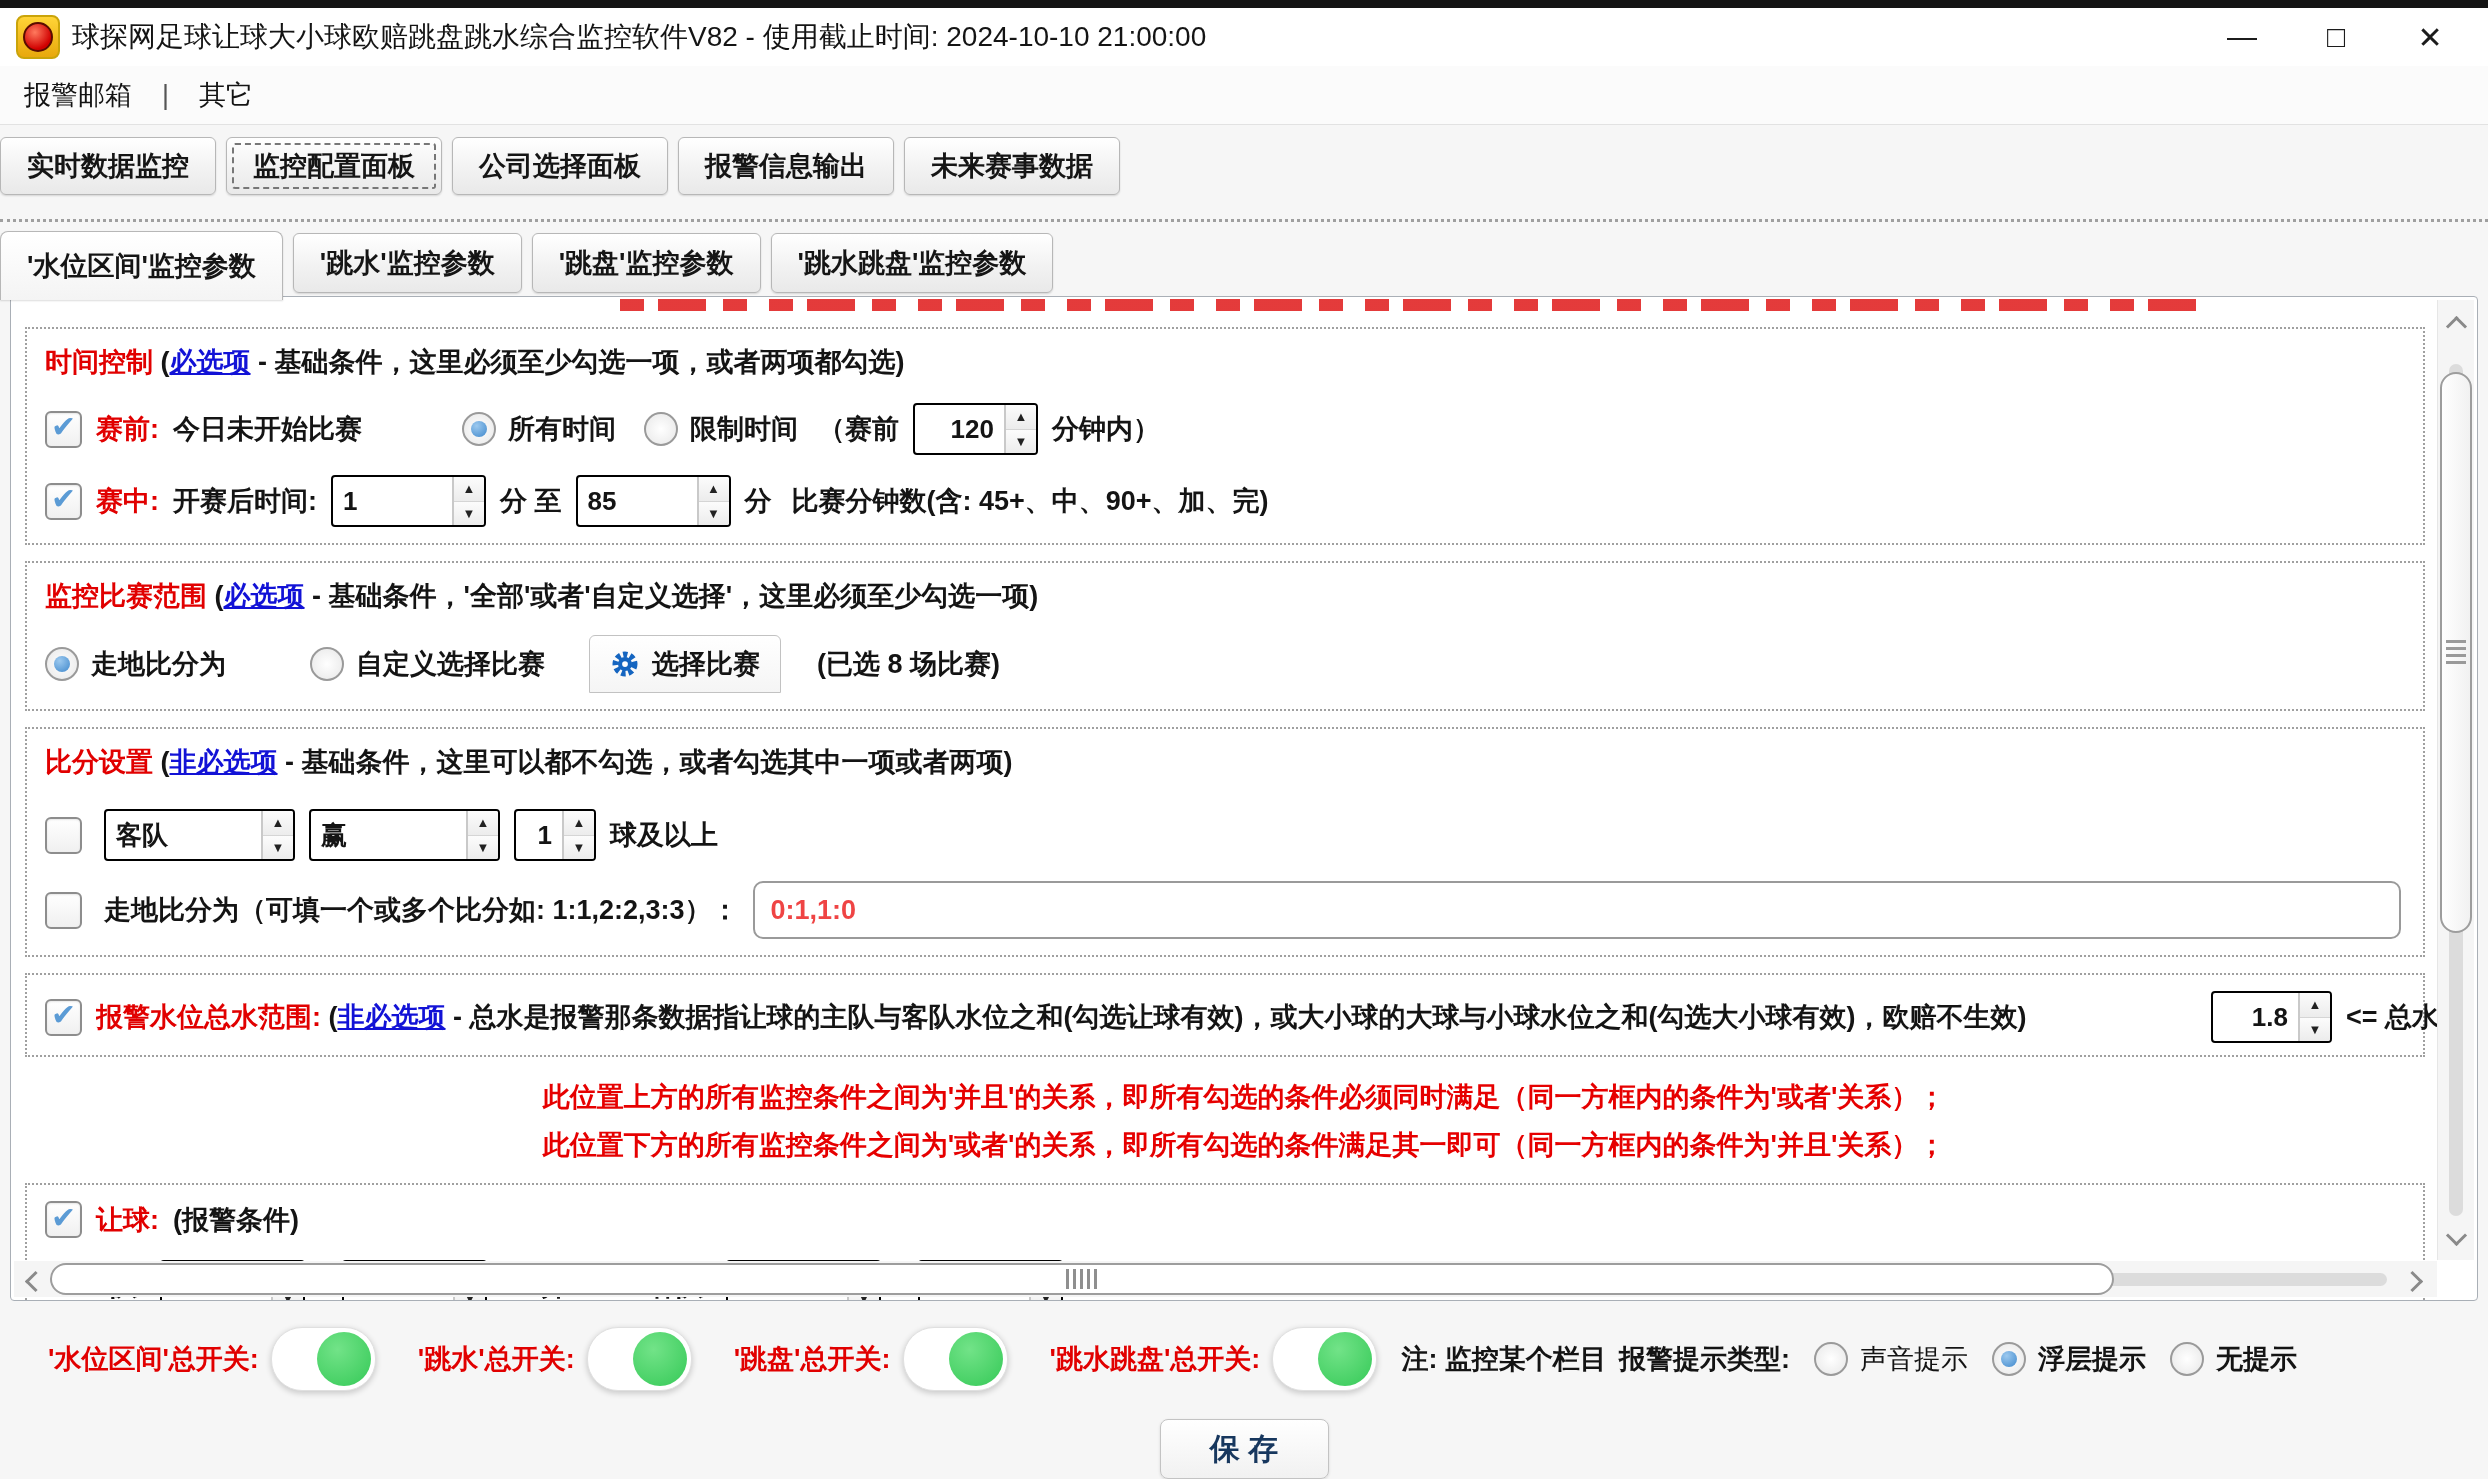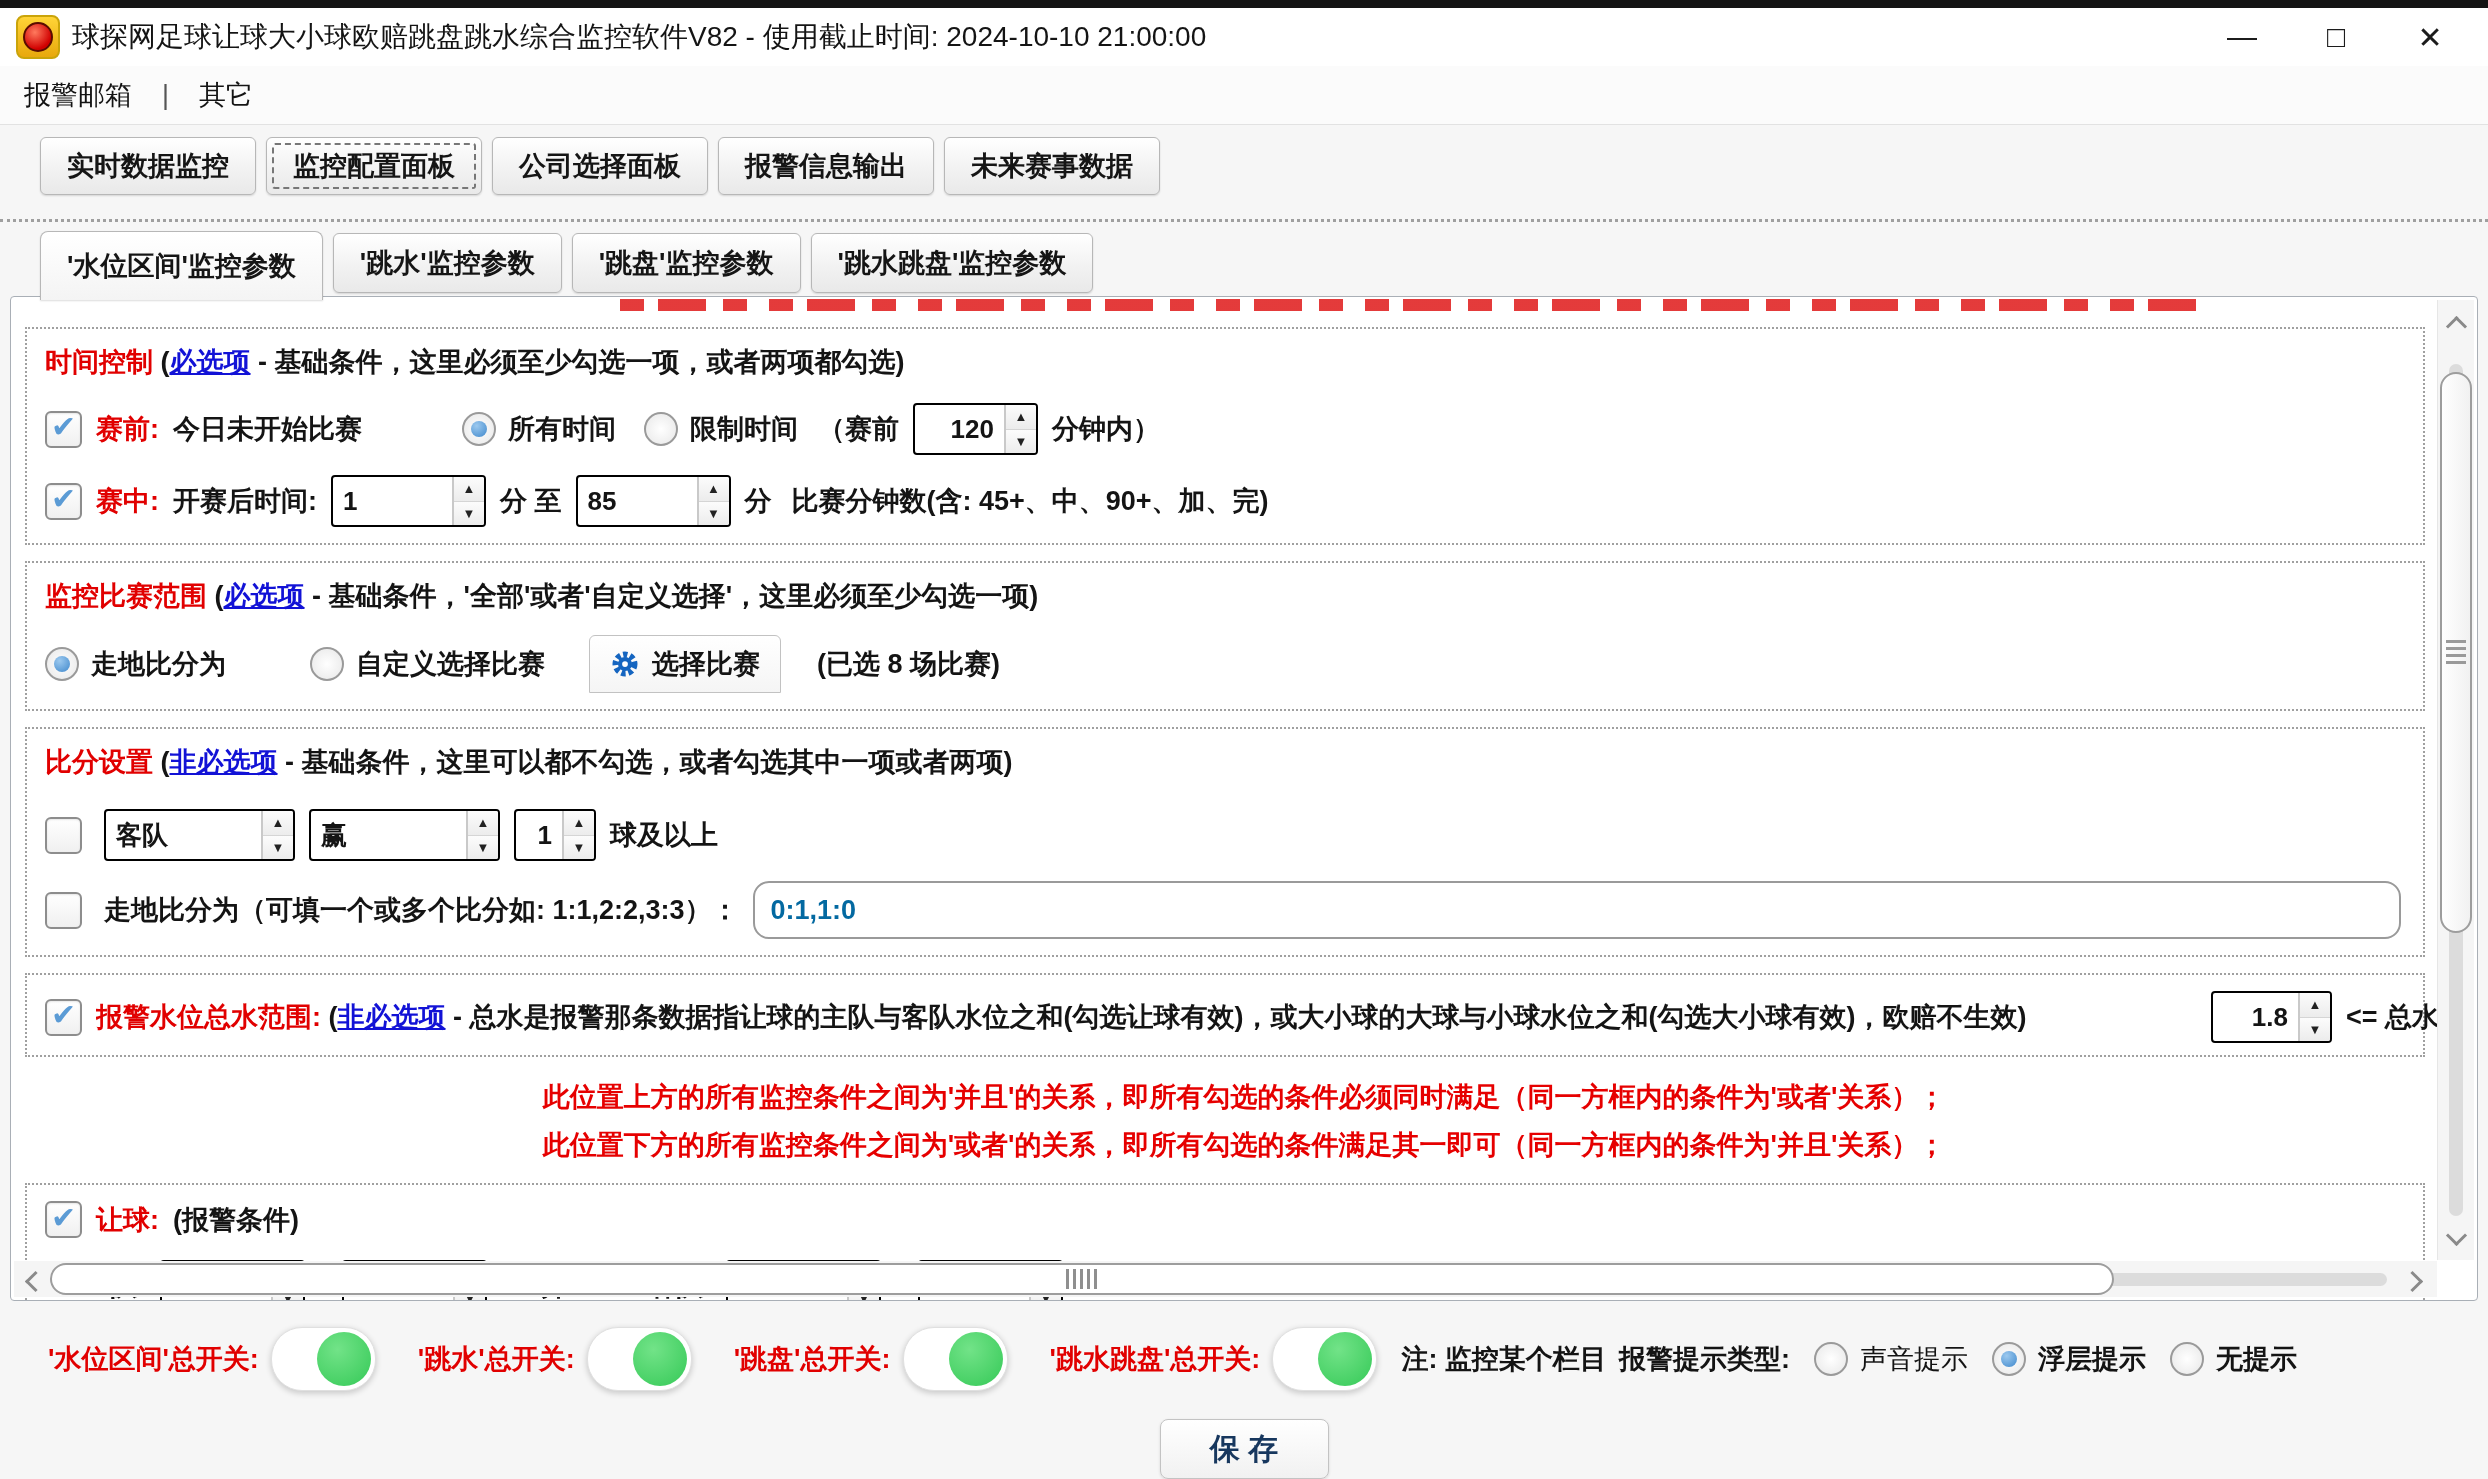--- a/index.html
+++ b/index.html
@@ -20,21 +20,21 @@
   .win-title{font-size:28px;margin-left:12px;white-space:nowrap;font-weight:500}
   .win-controls{margin-left:auto;display:flex;align-items:center;gap:38px;padding-right:30px}
   .win-btn{width:56px;height:46px;display:flex;align-items:center;justify-content:center;
     font-size:30px;color:#1c1c1c;cursor:default}
   
   .menubar{height:58px;display:flex;align-items:center;background:#fbfbfb;
     border-bottom:1px solid #e2e2e2;padding:0 18px;font-size:27px;gap:24px}
   .menu-item{padding:2px 6px}
   .menu-sep{color:#555}
   
-  .tabs{display:flex;gap:10px;padding-left:40px;align-items:flex-end}
+  .tabs{display:flex;gap:10px;align-items:flex-end}
   .tabs.row1{padding-top:12px}
   .btn3d{height:56px;padding:0 26px;display:inline-flex;align-items:center;justify-content:center;
     font-size:27px;font-weight:700;color:#151515;
     background:linear-gradient(#ffffff,#f2f2f2 55%,#e9e9e9);
     border:1px solid #b7b7b7;border-radius:6px;box-shadow:0 1px 2px rgba(0,0,0,.14);
     white-space:nowrap;position:relative}
   .btn3d.active::after{content:"";position:absolute;inset:5px;border:2px dashed #777;border-radius:3px}
   .sep-dotted{border:none;border-top:3px dotted #9f9f9f;margin:24px 0 0 0;position:relative;z-index:1}
   .tabs.row2{margin-top:9px}
   .subtab{height:58px}
@@ -72,22 +72,22 @@
     font-size:26px;font-weight:600;flex:1}
   .spin.left .sv{justify-content:flex-start}
   .spin .sb{width:30px;display:flex;flex-direction:column;border-left:2px solid #c9c9c9;flex:none}
   .spin .sb span{flex:1;display:flex;align-items:center;justify-content:center;
     background:linear-gradient(#fcfcfc,#ececec);color:#222}
   .spin .sb span:first-child{border-bottom:1px solid #d5d5d5}
   .spin .sb span::before{font-size:13px}
   .spin .sb .up::before{content:"▲"}
   .spin .sb .dn::before{content:"▼"}
   
-  .txt{height:54px;border:2px solid #9a9a9a;border-radius:16px;font-size:27px;font-weight:600;
-    padding:0 16px;font-family:inherit;color:#0369a1;background:#fff}
+  .txt{height:54px;border:2px solid #9a9a9a;border-radius:10px;font-size:27px;font-weight:600;
+    padding:0 16px;font-family:inherit;color:#ef4444;background:#fff}
   
   .sel-btn{height:56px;padding:0 20px;display:inline-flex;align-items:center;gap:12px;
     background:linear-gradient(#ffffff,#f5f5f5);border:1px solid #c2c2c2;border-radius:6px 6px 0 0;
     font-size:27px;font-weight:700}
   .gear{width:30px;height:30px;flex:none}
   
   .note-red{color:#e60000;font-weight:700;font-size:27px;text-align:center;line-height:48px}
   
   .vscroll{position:absolute;top:3px;right:3px;bottom:40px;width:36px;background:#f5f5f5;
     border-left:1px solid #e6e6e6;z-index:5}

